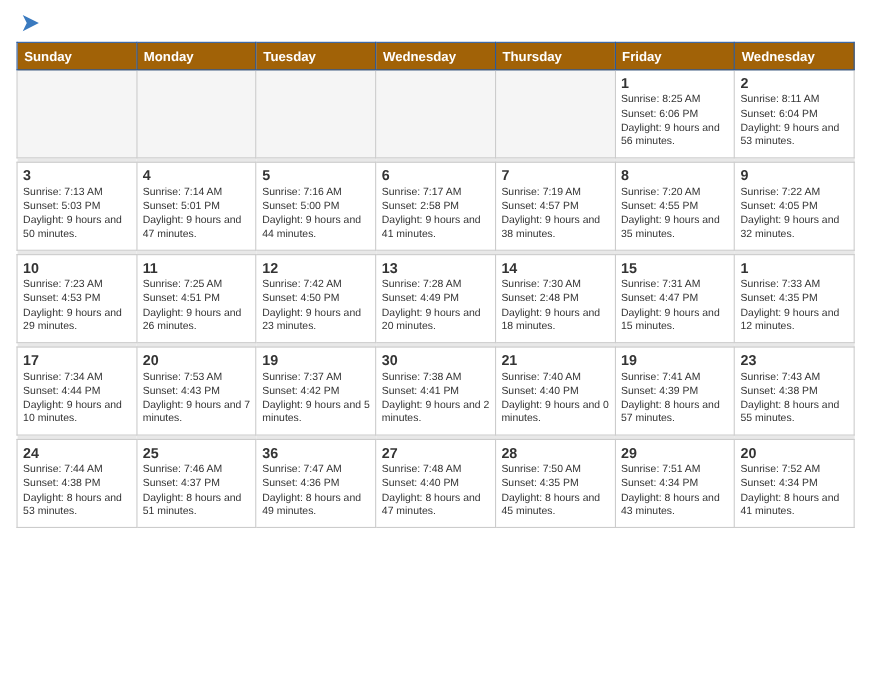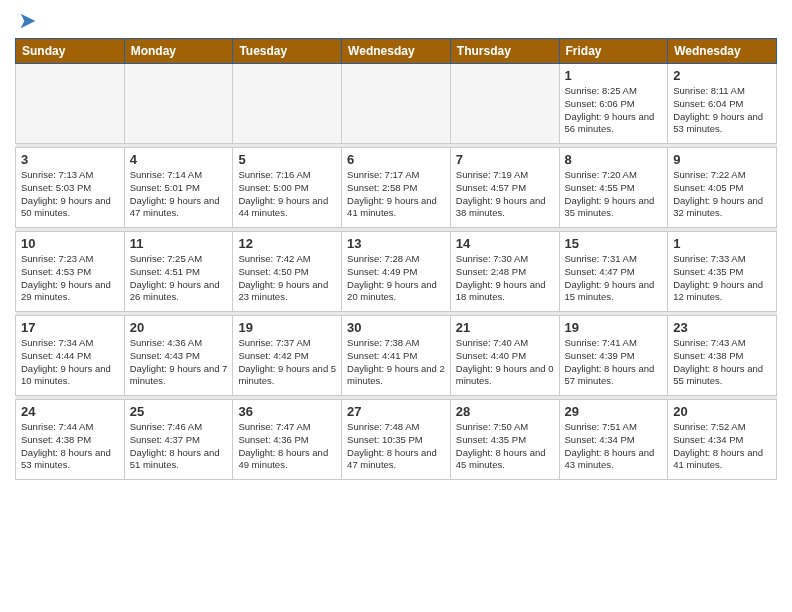--- a/index.html
+++ b/index.html
@@ -193,21 +193,21 @@
         </tr>
         <tr>
           <td>
             <div class="day-num">17</div>
             <div class="day-info">Sunrise: 7:34 AM
 Sunset: 4:44 PM
 Daylight: 9 hours and 10 minutes.</div>
           </td>
           <td>
             <div class="day-num">20</div>
-            <div class="day-info">Sunrise: 4:36 AM
+            <div class="day-info">Sunrise: 7:53 AM
 Sunset: 4:43 PM
 Daylight: 9 hours and 7 minutes.</div>
           </td>
           <td>
             <div class="day-num">19</div>
             <div class="day-info">Sunrise: 7:37 AM
 Sunset: 4:42 PM
 Daylight: 9 hours and 5 minutes.</div>
           </td>
           <td>
@@ -259,21 +259,21 @@
           </td>
           <td>
             <div class="day-num">36</div>
             <div class="day-info">Sunrise: 7:47 AM
 Sunset: 4:36 PM
 Daylight: 8 hours and 49 minutes.</div>
           </td>
           <td>
             <div class="day-num">27</div>
             <div class="day-info">Sunrise: 7:48 AM
-Sunset: 10:35 PM
+Sunset: 4:40 PM
 Daylight: 8 hours and 47 minutes.</div>
           </td>
           <td>
             <div class="day-num">28</div>
             <div class="day-info">Sunrise: 7:50 AM
 Sunset: 4:35 PM
 Daylight: 8 hours and 45 minutes.</div>
           </td>
           <td>
             <div class="day-num">29</div>

